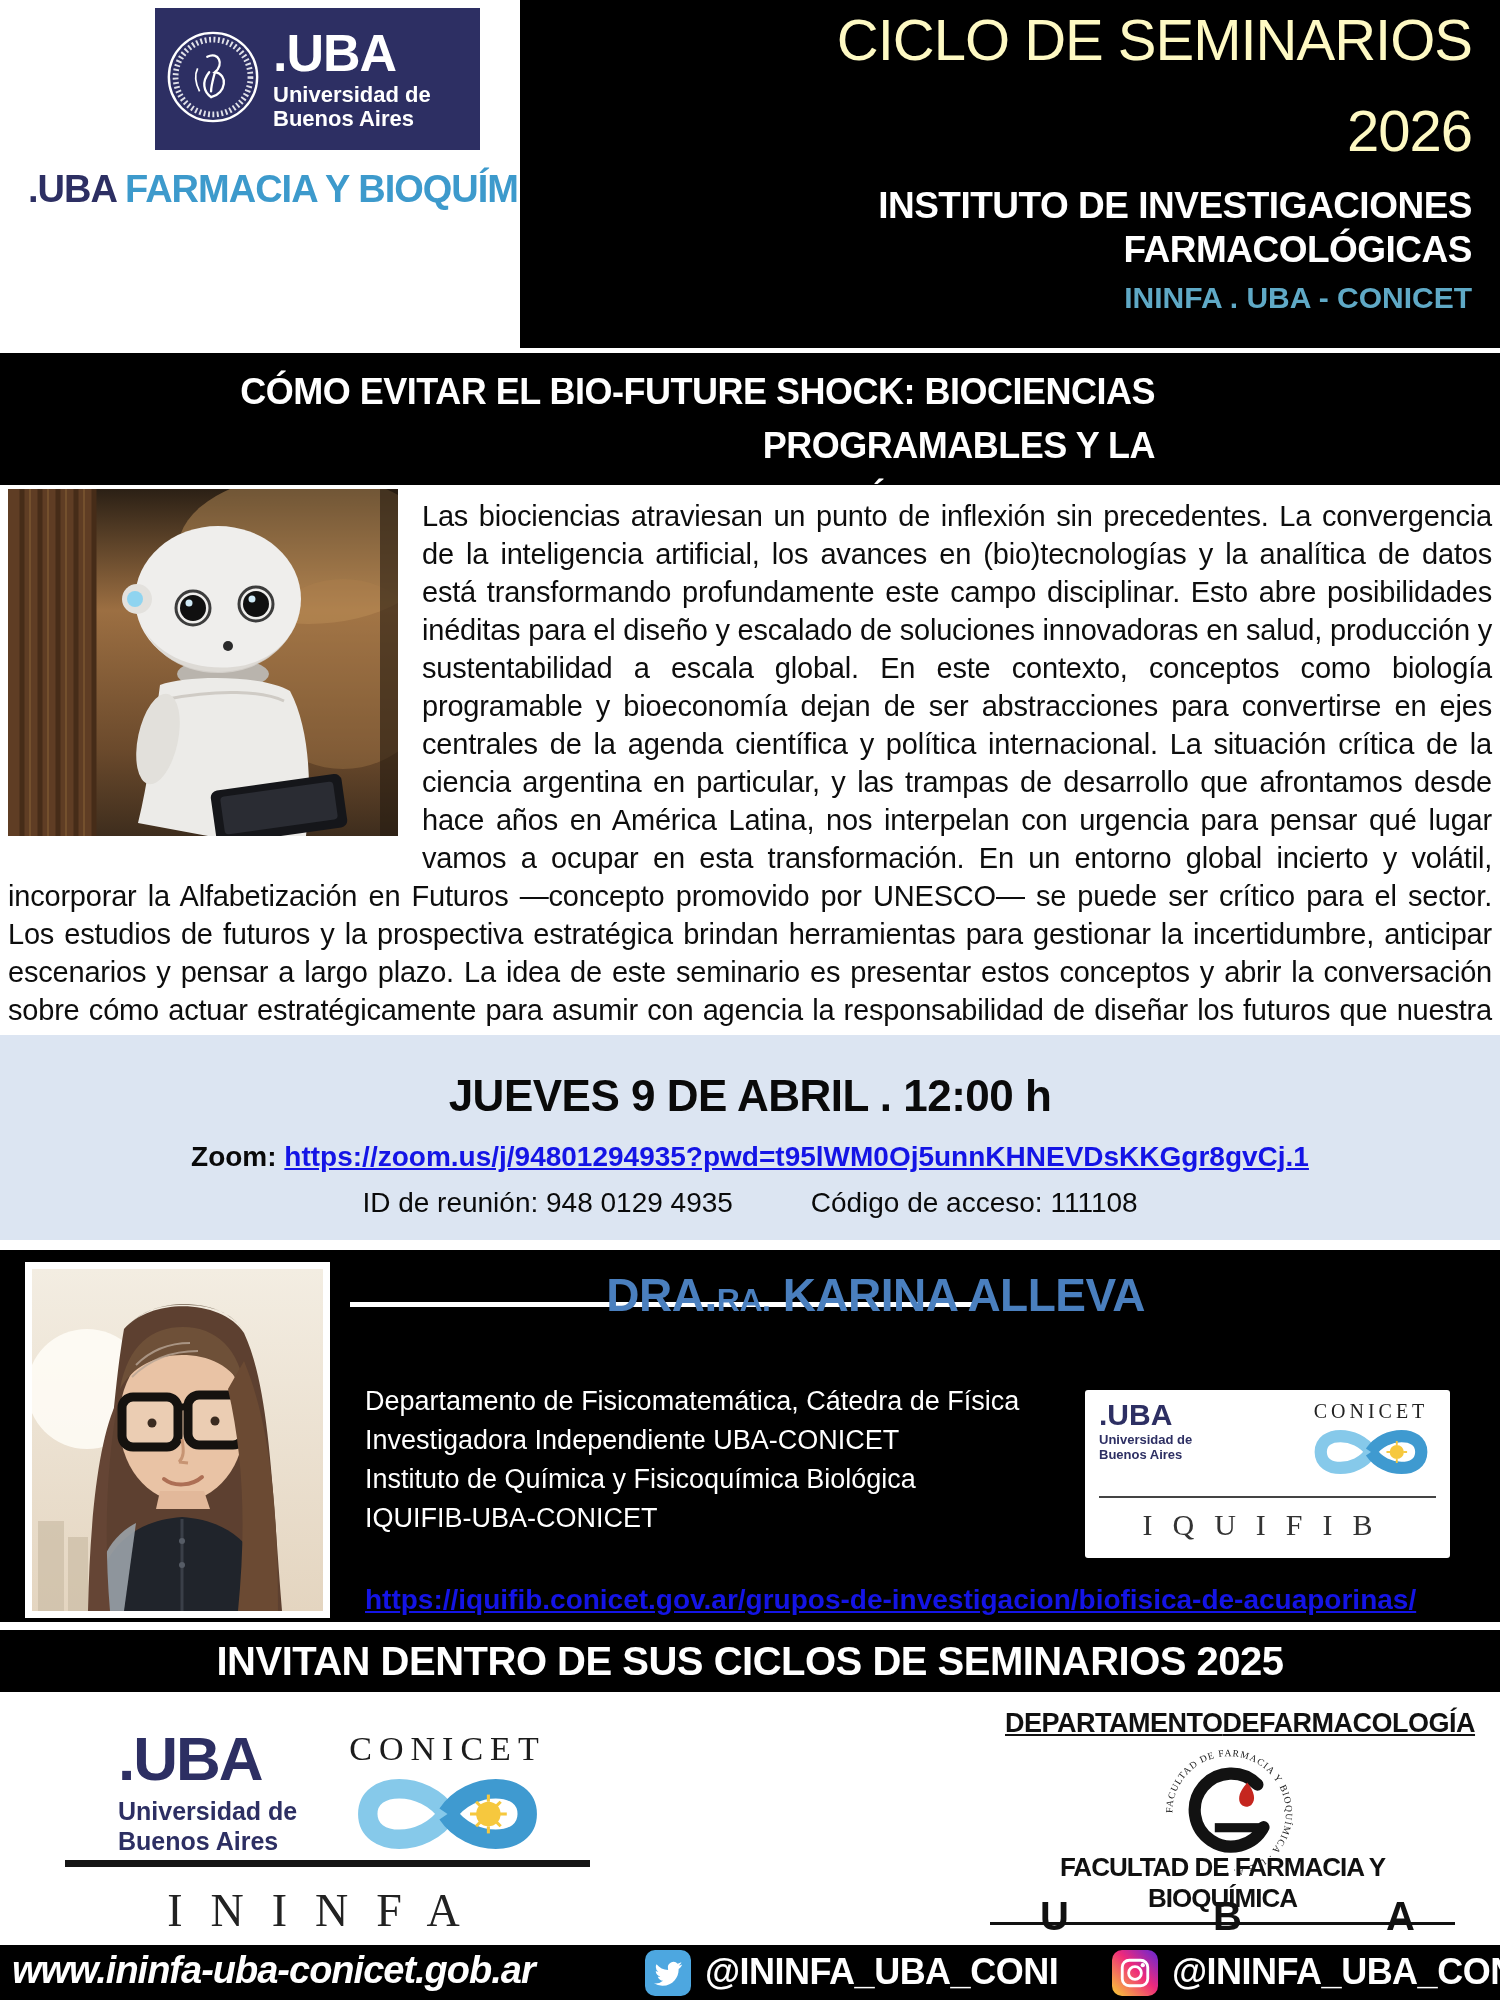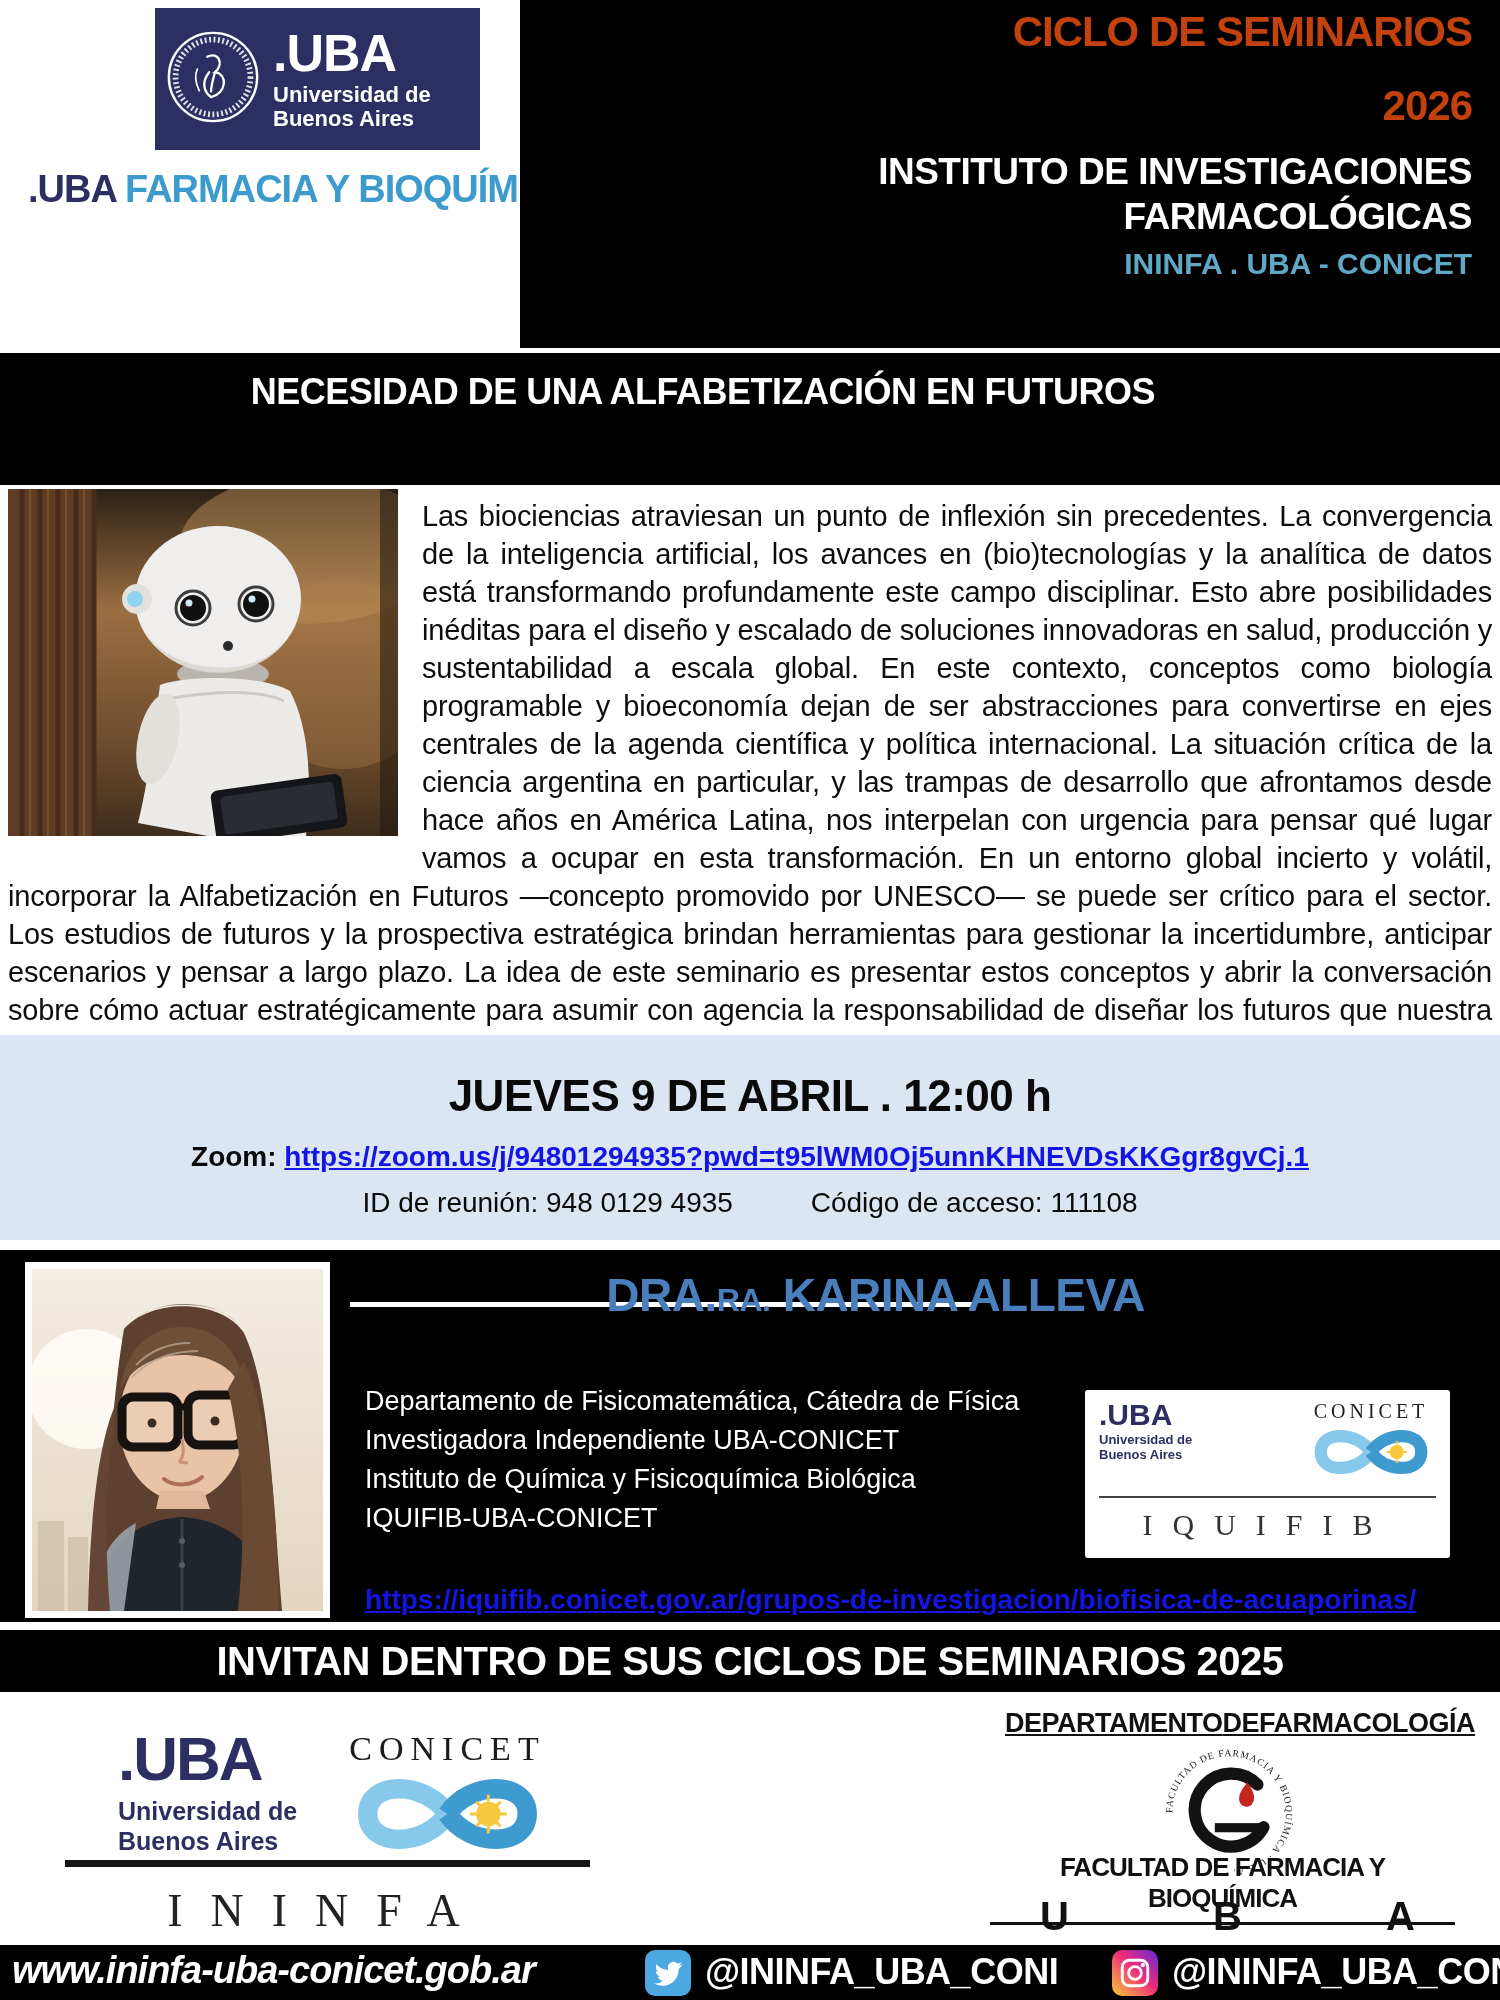--- a/index.html
+++ b/index.html
@@ -9,21 +9,21 @@
 
   
   #header-left{left:0;top:0;width:520px;height:353px;background:#fff;}
   #uba-box{left:155px;top:8px;width:325px;height:142px;background:#2d2f63;display:flex;align-items:center;padding:0 10px;box-sizing:border-box;}
   #uba-box .big{color:#fff;font-size:52px;font-weight:bold;letter-spacing:-1px;line-height:1;}
   #uba-box .sub{color:#fff;font-size:22px;font-weight:bold;line-height:1.1;margin-top:4px;}
   #faculty-line{left:28px;top:168px;width:490px;font-size:38px;font-weight:bold;letter-spacing:-1px;white-space:nowrap;}
   #faculty-line .p1{color:#2d2f63;}
   #faculty-line .p2{color:#3d9acc;}
   #header-right{left:520px;top:0;width:980px;height:348px;background:#000;text-align:right;padding:10px 28px 0 0;box-sizing:border-box;}
-  .hr-blue{color:#c2410c;font-weight:bold;font-size:42px;line-height:1.05;letter-spacing:-1px;}
+  .hr-blue{color:#fef9c3;font-weight:normal;font-size:58px;line-height:1.05;letter-spacing:-1px;}
   .hr-white{color:#fff;font-weight:bold;font-size:37px;line-height:1.2;letter-spacing:-0.5px;}
   .hr-sub{color:#5fa9c6;font-weight:bold;font-size:30px;margin-top:8px;}
   #white-line{left:0;top:348px;width:1500px;height:5px;background:#fff;}
 
   
   #title-bar{left:0;top:353px;width:1500px;height:132px;background:#000;text-align:right;
              padding:12px 345px 0 40px;box-sizing:border-box;}
   #title-bar div{color:#fff;font-weight:bold;font-size:36px;line-height:54px;letter-spacing:-0.5px;}
 
   
@@ -121,20 +121,21 @@
   <div id="header-right" class="abs">
     <div class="hr-blue">CICLO DE SEMINARIOS</div>
     <div class="hr-blue" style="margin-top:30px;">2026</div>
     <div class="hr-white" style="margin-top:22px;">INSTITUTO DE INVESTIGACIONES</div>
     <div class="hr-white">FARMACOLÓGICAS</div>
     <div class="hr-sub">ININFA . UBA - CONICET</div>
   </div>
   <div id="white-line" class="abs"></div>
 
   <div id="title-bar" class="abs">
+    <div>CÓMO EVITAR EL BIO-FUTURE SHOCK: BIOCIENCIAS PROGRAMABLES Y LA</div>
     <div>NECESIDAD DE UNA ALFABETIZACIÓN EN FUTUROS</div>
   </div>
 
   <div id="body" class="abs">
     <div id="robot-fig">
       <svg viewBox="0 0 390 347" width="390" height="347">
         <defs>
           <linearGradient id="warm" x1="0" y1="0" x2="0" y2="1">
             <stop offset="0" stop-color="#2b2015"></stop>
               <stop offset="0.35" stop-color="#9c6f42"></stop>

